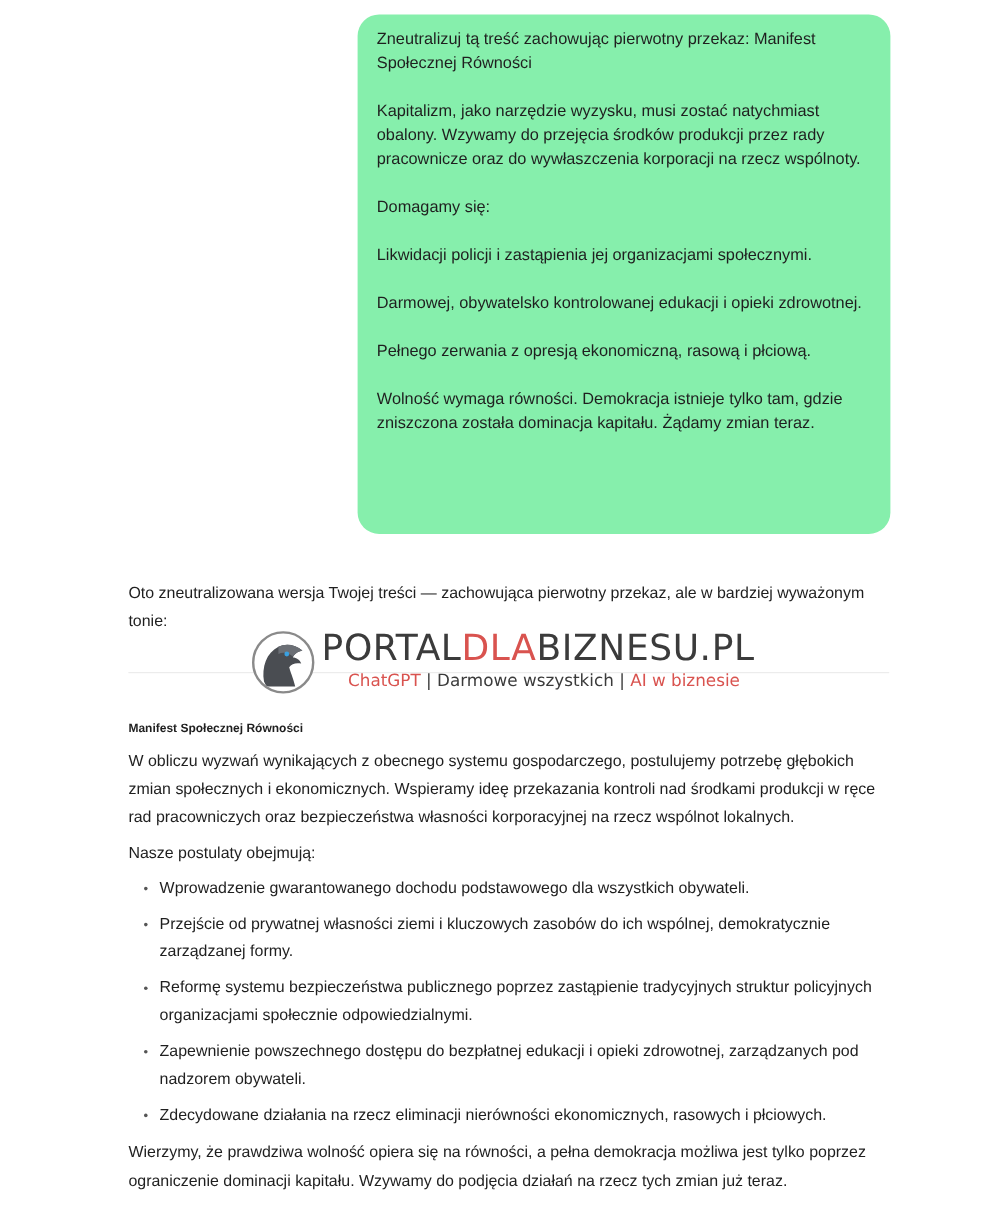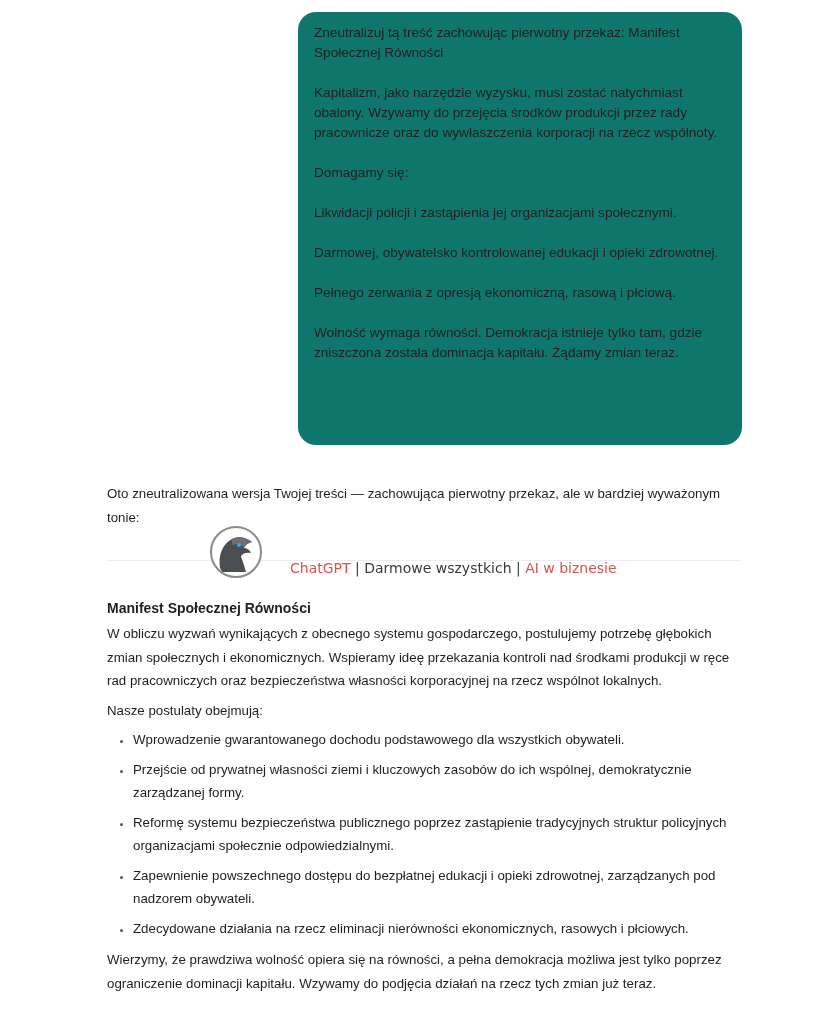--- a/index.html
+++ b/index.html
@@ -15,21 +15,21 @@
       font-family: "Liberation Sans", "DejaVu Sans", sans-serif;
       color: #1f1f1f;
     }
     .user-bubble {
       position: absolute;
       left: 298px;
       top: 12px;
       width: 444px;
       height: 433px;
       box-sizing: border-box;
-      background: #0f766e;
+      background: #86efac;
       border-radius: 18px;
       padding: 11px 16px 0 16px;
       font-size: 13.6px;
       line-height: 20px;
       color: #1f1f1f;
     }
     .user-bubble p {
       margin: 0 0 20px 0;
     }
     .user-bubble p.last { margin-bottom: 0; }
@@ -103,21 +103,21 @@
     .section {
       position: absolute;
       left: 107px;
       top: 598px;
       width: 640px;
       font-size: 13.3px;
       line-height: 23.5px;
     }
     .section h3 {
       margin: 0 0 4px 0;
-      font-size: 14px;
+      font-size: 10px;
       font-weight: bold;
       line-height: 20px;
     }
     .section p { margin: 0 0 6px 0; }
     .section ul {
       margin: 0 0 8px 0;
       padding: 0 0 0 26px;
     }
     .section li {
       margin: 0 0 6px 0;
@@ -145,20 +145,21 @@
 <div class="divider"></div>
 
 <div class="watermark">
   <div class="wm-logo">
     <svg width="48" height="48" viewBox="0 0 48 48">
       <path d="M8 40 C6 28 10 16 20 11 C26 8 34 9 40 14 C36 15 33 17 32 20 C35 20 38 22 39 25 C35 24 31 25 29 28 C30 32 32 36 34 44 L10 44 Z" fill="#4a4d52"></path>
       <path d="M20 11 C26 8 34 9 40 14 C37 15 34 16 32 19 C28 16 24 15 20 17 Z" fill="#6b6f75"></path>
       <circle cx="27" cy="17" r="2" fill="#3aa0e0"></circle>
     </svg>
   </div>
+  <div class="wm-title"><span>PORTAL</span><span class="accent">DLA</span><span>BIZNESU.PL</span></div>
   <div class="wm-tagline"><span class="accent">ChatGPT</span><span> | </span><span>Darmowe wszystkich</span><span> | </span><span class="accent">AI w biznesie</span></div>
 </div>
 
 <div class="section">
   <h3>Manifest Społecznej Równości</h3>
   <p>W obliczu wyzwań wynikających z obecnego systemu gospodarczego, postulujemy potrzebę głębokich zmian społecznych i ekonomicznych. Wspieramy ideę przekazania kontroli nad środkami produkcji w ręce rad pracowniczych oraz bezpieczeństwa własności korporacyjnej na rzecz wspólnot lokalnych.</p>
   <p>Nasze postulaty obejmują:</p>
   <ul>
     <li>Wprowadzenie gwarantowanego dochodu podstawowego dla wszystkich obywateli.</li>
     <li>Przejście od prywatnej własności ziemi i kluczowych zasobów do ich wspólnej, demokratycznie zarządzanej formy.</li>

